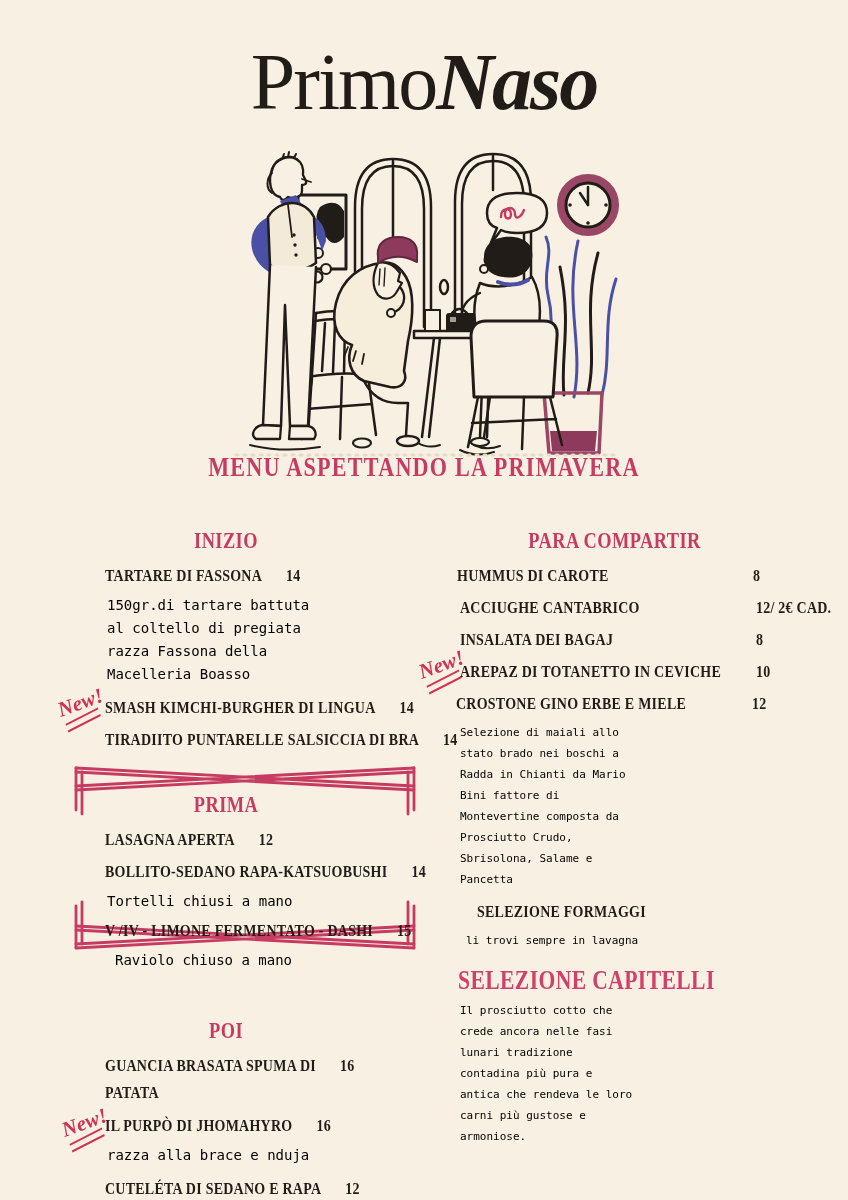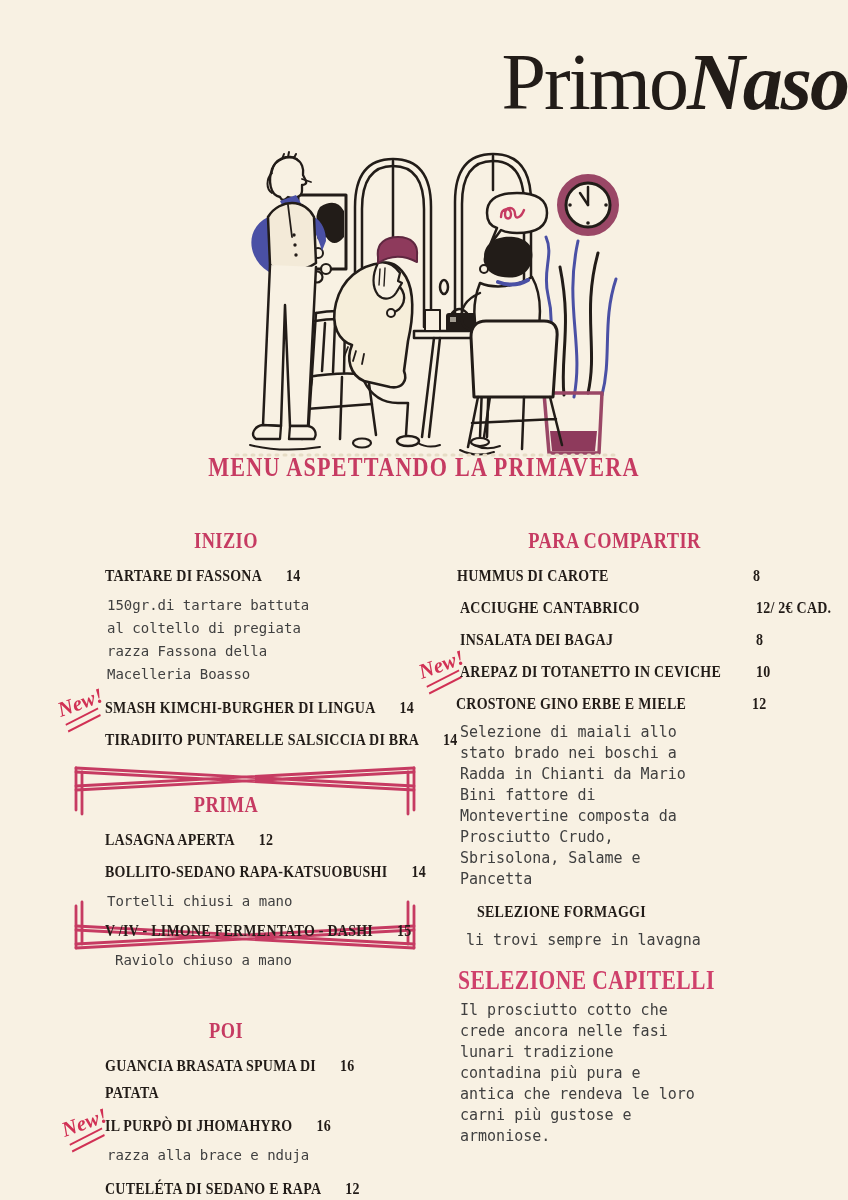--- a/index.html
+++ b/index.html
@@ -1,20 +1,20 @@
 <!DOCTYPE html>
 <html><head>
 <meta charset="utf-8">
 <style>
   html,body{margin:0;padding:0;}
   .page{position:relative;width:848px;height:1200px;background:#f8f1e3;overflow:hidden;
         font-family:"Liberation Serif",serif;color:#221c18;}
 
   
-  .title{position:absolute;top:42px;left:0;width:100%;text-align:right;
+  .title{position:absolute;top:42px;left:0;width:100%;text-align:center;
          font-size:80px;letter-spacing:-2px;line-height:1;}
   .title .t-reg{font-weight:500;}
   .title .t-it{font-style:italic;font-weight:600;}
   .illu{position:absolute;left:222px;top:145px;width:404px;height:315px;}
   .subtitle{position:absolute;top:452px;left:0;width:100%;text-align:center;
             font-weight:700;font-size:27px;letter-spacing:1.5px;color:#c63b62;
             transform:scaleX(.82);}
 
   
   .col{position:absolute;top:528px;}
@@ -33,22 +33,22 @@
          transform:scaleX(.8);transform-origin:0 50%;
          font-weight:700;font-size:17.5px;letter-spacing:.3px;line-height:26px;white-space:nowrap;}
   .sline .accent{color:#c63b62;margin-left:-18px;}
   .sline.center{align-items:center;}
   .nblock div{line-height:27px;}
   .rname{width:340px;}
   .rname2{width:245px;white-space:normal;}
   .dprice{font-weight:700;}
 
   .desc{font-family:"DejaVu Sans Mono",monospace;font-size:14px;line-height:23px;
-        color:#404040;white-space:pre-line;margin:2px 0 8px 32px;}
-  .col-right .desc{margin-left:8px;line-height:21px;font-size:15px;}
+        color:#000000;white-space:pre-line;margin:2px 0 8px 32px;}
+  .col-right .desc{margin-left:8px;line-height:21px;font-size:11px;}
 
   .new-badge{position:absolute;left:-46px;top:-2px;font-style:italic;font-weight:700;
              font-size:21px;color:#d13054;transform:rotate(-20deg);line-height:1;}
   .new-badge::after{content:"";display:block;width:36px;height:5px;margin:2px 0 0 2px;
                     border-top:2px solid #d13054;border-bottom:2px solid #d13054;
                     transform:skewY(-7deg);}
 
   
   .frame{position:relative;margin-top:10px;padding:30px 0 18px 0;}
   .frame-svg{position:absolute;left:-6px;top:0;pointer-events:none;}

